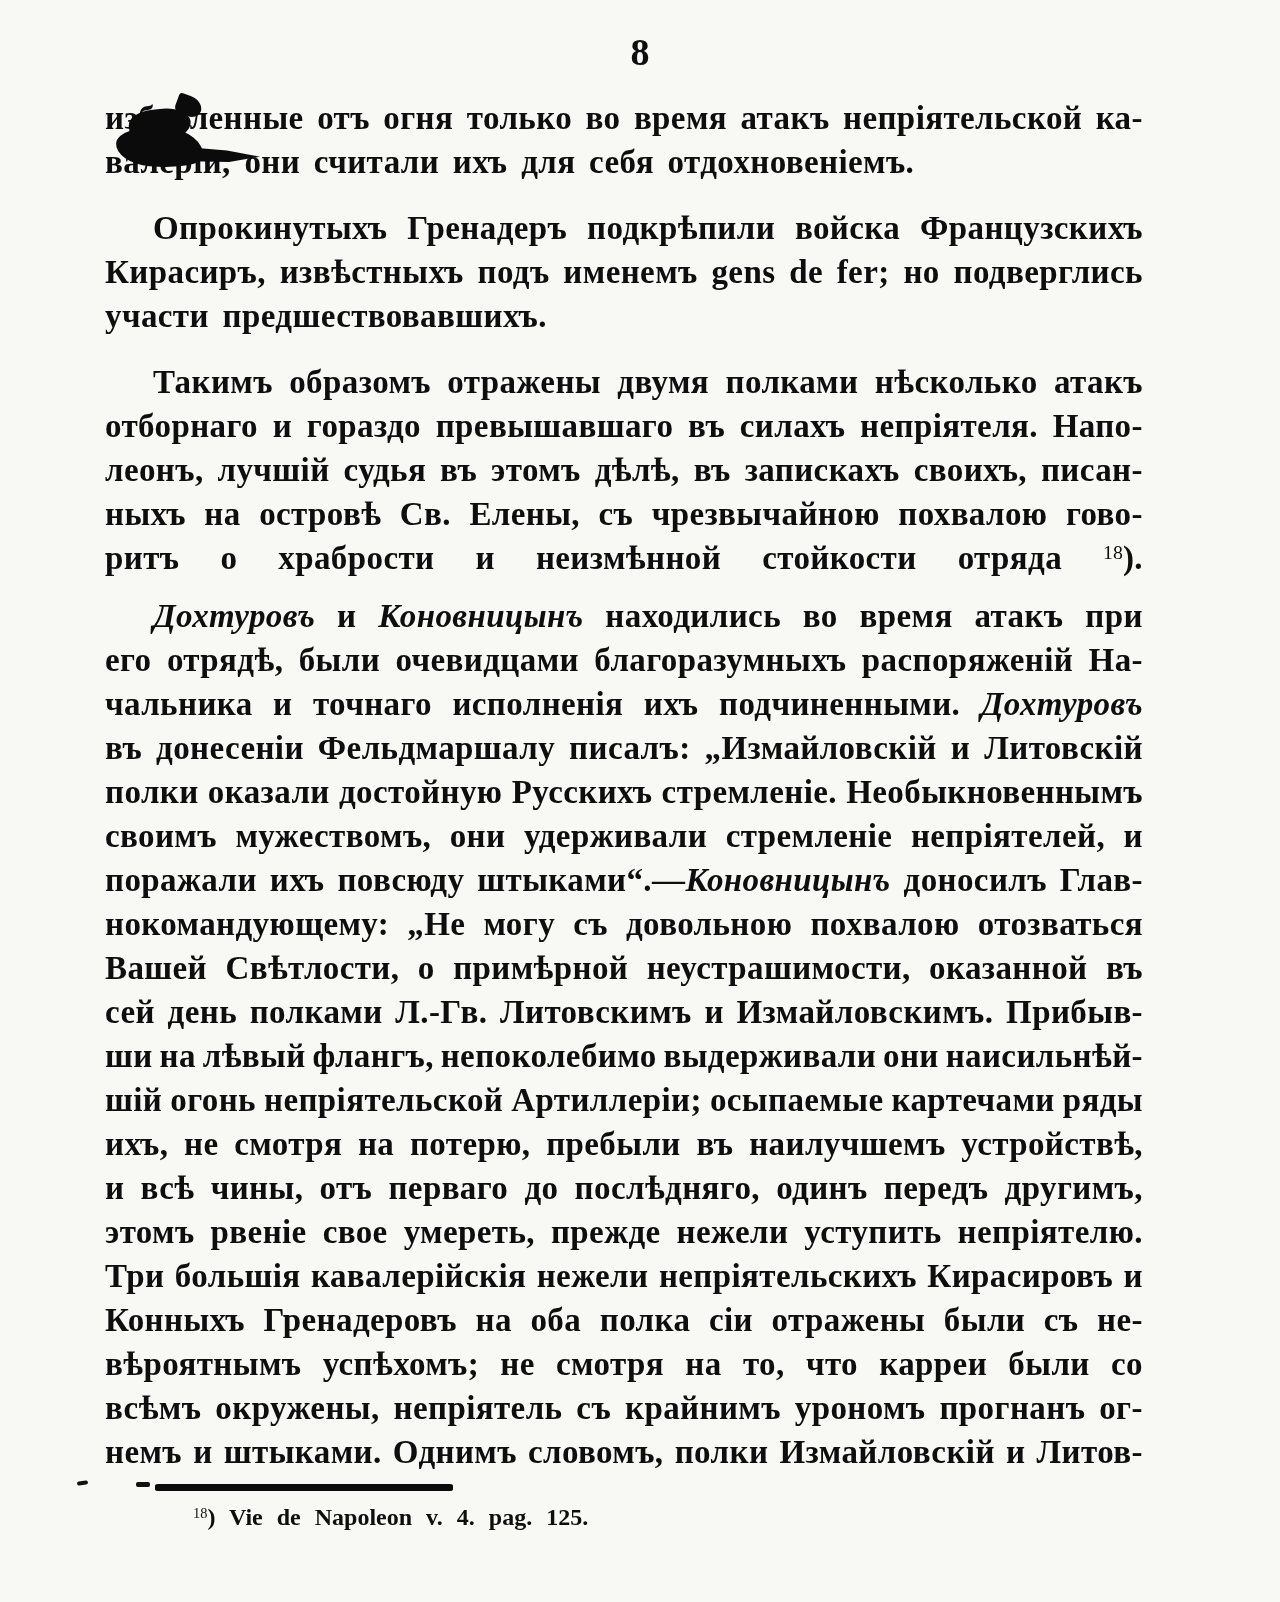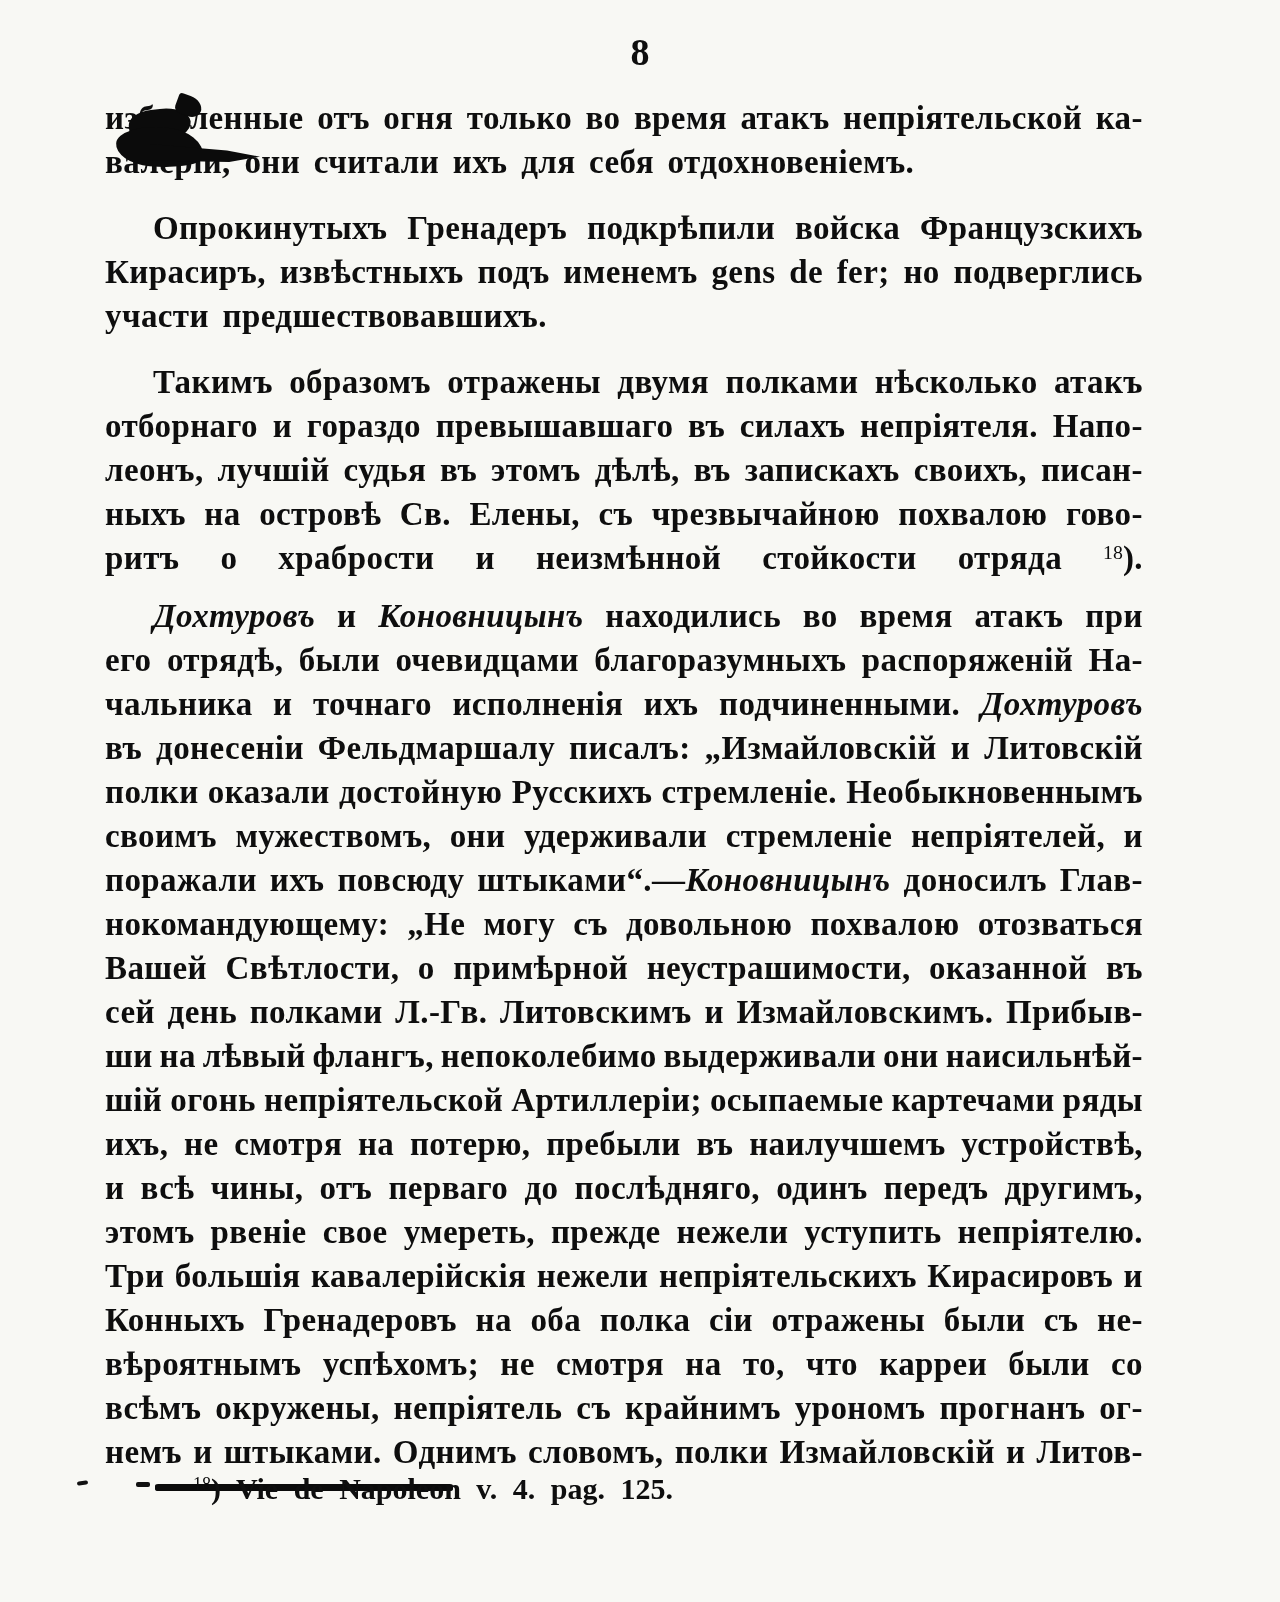--- a/index.html
+++ b/index.html
@@ -43,23 +43,23 @@
   .b3{left:150px;top:143px;width:110px;height:19px;clip-path:polygon(0 5%,70% 40%,100% 72%,72% 100%,0 92%);}
   .b4{left:176px;top:96px;width:26px;height:20px;border-radius:20% 80% 60% 40%;transform:rotate(20deg);}
   .speck{position:absolute;background:#111;z-index:5;}
   .s1{left:77px;top:1481px;width:11px;height:4px;border-radius:2px;transform:rotate(-8deg);}
   .s2{left:136px;top:1482px;width:14px;height:5px;border-radius:2px;}
   .rule{
     position:absolute;left:155px;top:1484px;width:298px;height:7px;
     background:#0b0b0b;border-radius:3px/2px;
   }
   .footnote{
-    position:absolute;left:105px;top:1472px;width:1038px;
+    position:absolute;left:105px;top:1504px;width:1038px;
     padding-left:88px;
-    font-size:30px;font-weight:bold;word-spacing:8px;
+    font-size:24px;font-weight:bold;word-spacing:8px;
     white-space:nowrap;
   }
 </style>
 </head>
 <body>
 
 <div class="page">
   <div class="pagenum">8</div>
 
   <div class="textbody" id="textbody">

